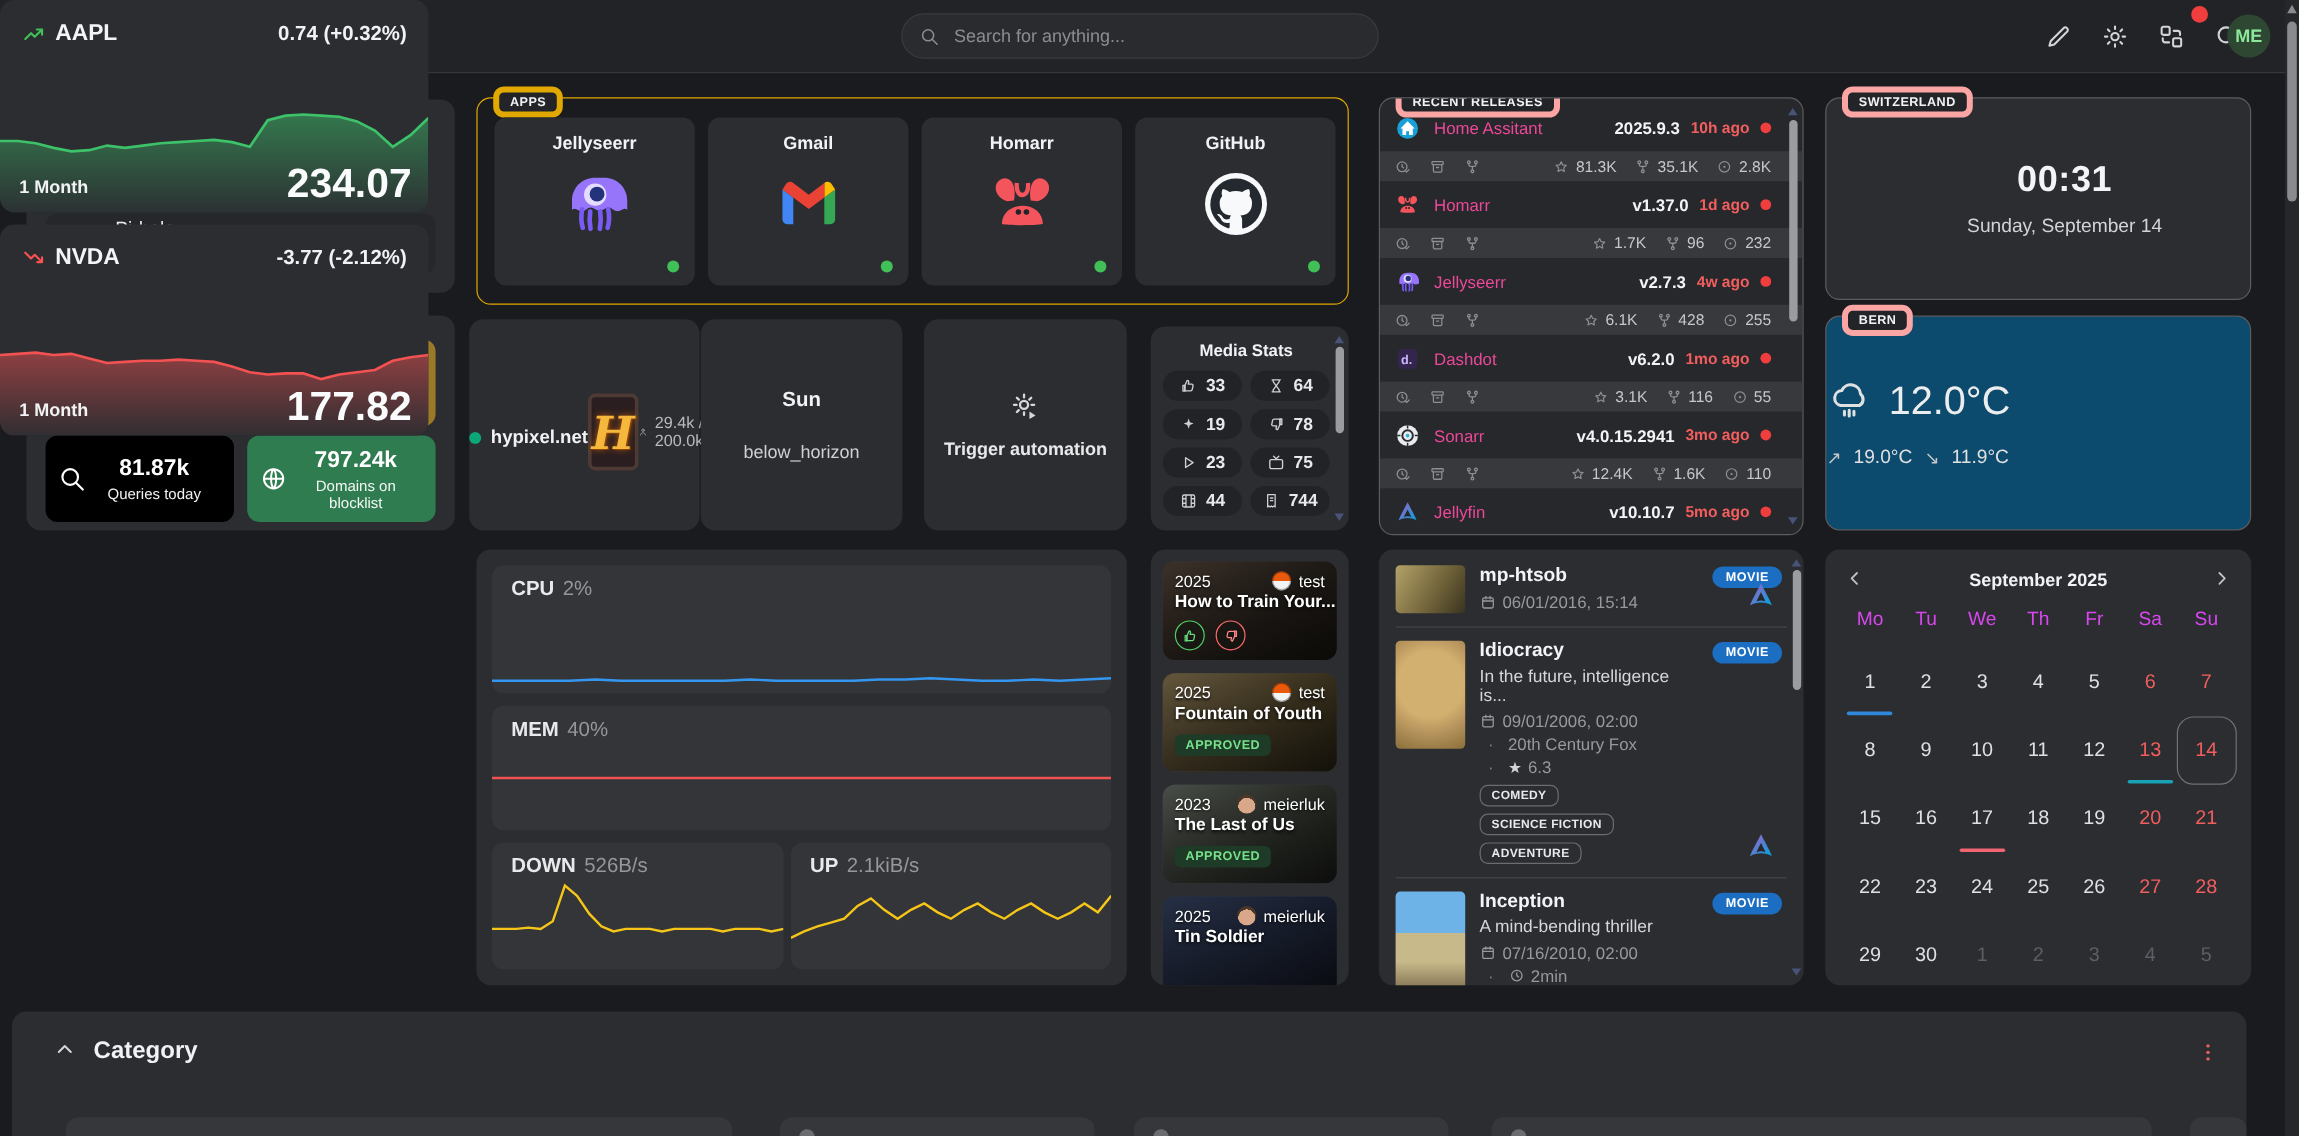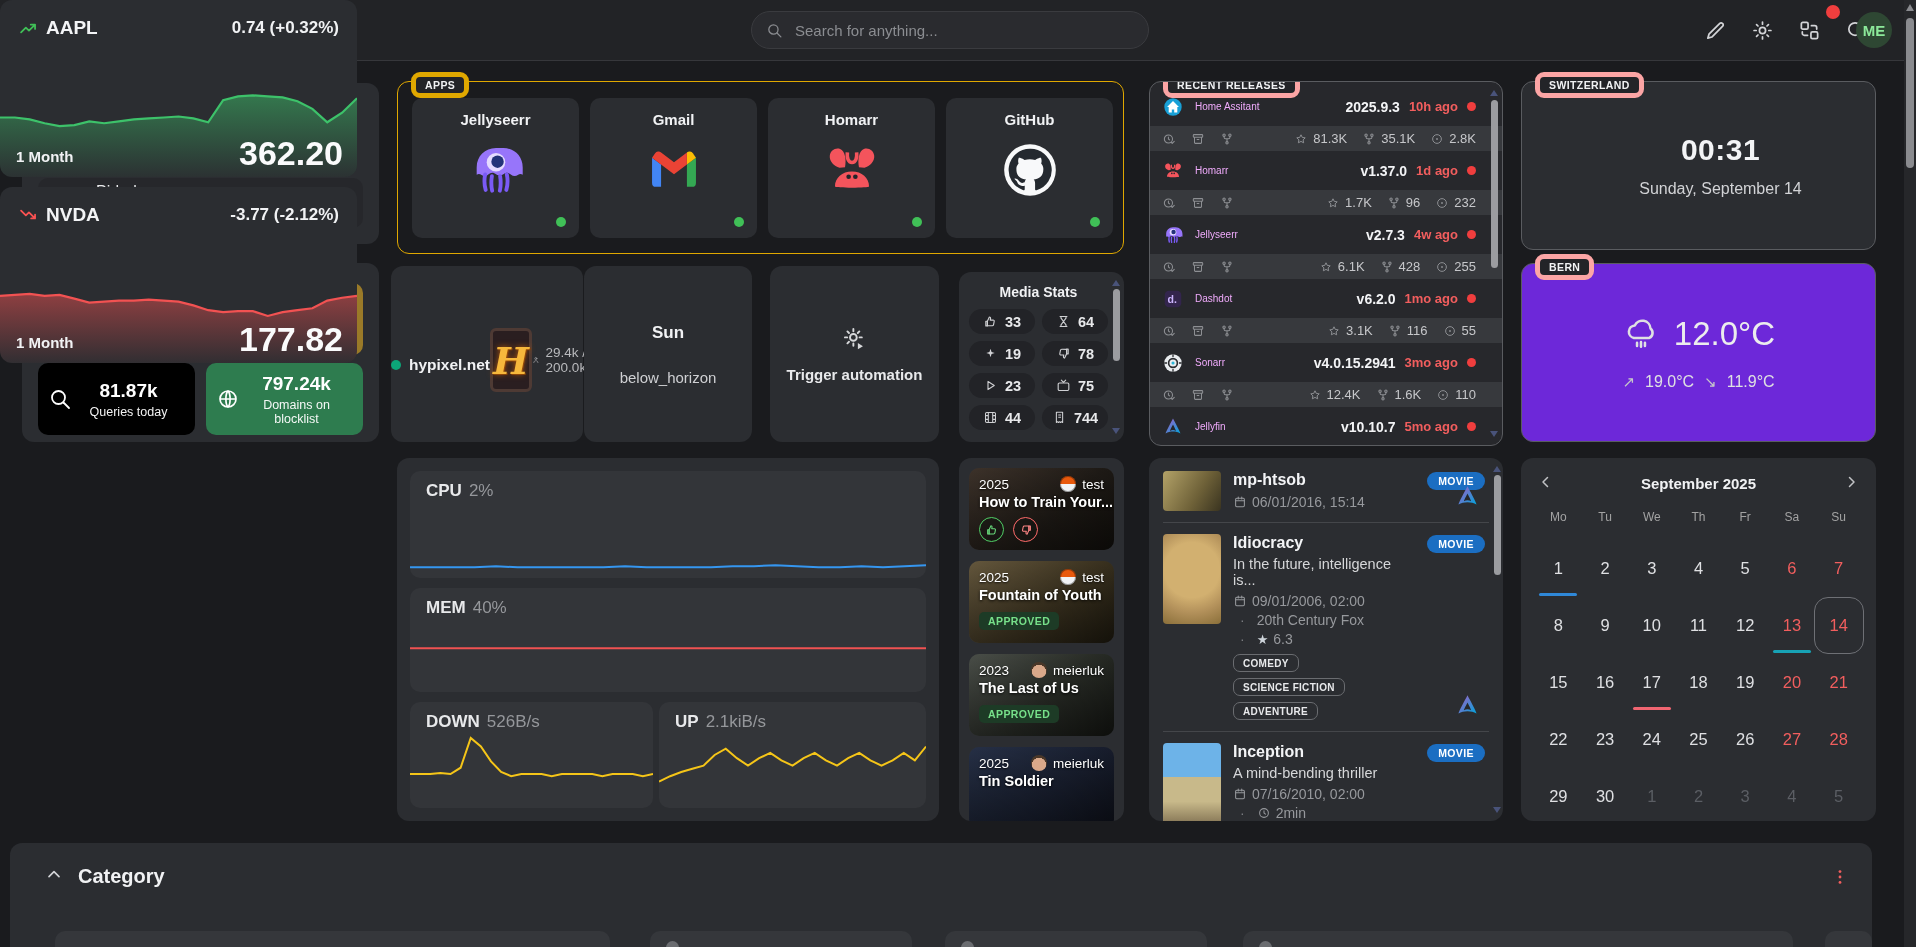--- a/index.html
+++ b/index.html
@@ -104,41 +104,41 @@
     font-size:14.5px;font-weight:600;color:#e8e9eb;}
   .ms-pill svg{width:15px;height:15px;color:#cfd0d3;flex:none;}
   .ms-bar{position:absolute;right:4px;top:8px;bottom:8px;width:8px;display:flex;flex-direction:column;align-items:center;}
   .ms-bar .vthumb{height:72px;margin-top:3px;}
   .ms-bar .tri-dn{position:absolute;bottom:0;}
 
   
   #w-releases{left:1149px;top:81px;width:354px;height:365px;background:#27282c;padding-top:8px;overflow:hidden;}
   .rel-row{display:flex;align-items:center;height:33px;padding:0 26px 0 12px;gap:11px;}
   .rel-row svg.aic{width:22px;height:22px;flex:none;}
-  .rel-name{font-size:10px;color:#f0abfc;}
+  .rel-name{font-size:14px;color:#ec4899;}
   .rel-right{margin-left:auto;display:flex;align-items:center;gap:9px;}
   .rel-ver{font-weight:bold;font-size:14px;color:#f3f4f6;}
   .rel-age{font-size:13px;font-weight:600;color:#f25e5e;}
   .rel-dot{width:9px;height:9px;border-radius:50%;background:#f03e3e;}
   .rel-stats{display:flex;align-items:center;height:25px;margin:3px 0;padding:0 26px 0 12px;background:#37393d;
     font-size:13px;color:#9fa1a5;gap:15px;}
   .rel-stats svg{width:14px;height:14px;color:#8d8f93;}
   .rel-stats .sp{margin-left:auto;display:flex;gap:15px;color:#c6c7ca;}
   .rel-stats .m{display:flex;align-items:center;gap:5px;}
   .rel-bar{position:absolute;right:4px;top:8px;bottom:8px;width:8px;display:flex;flex-direction:column;align-items:center;}
   .rel-bar .vthumb{height:168px;margin-top:4px;}
   .rel-bar .tri-dn{position:absolute;bottom:0;}
 
   
   #w-clock{left:1521px;top:81px;width:355px;height:169px;background:#2b2d31;display:flex;flex-direction:column;
     align-items:center;justify-content:center;gap:13px;padding-left:44px;}
   .clk-time{font-size:30px;font-weight:800;color:#f3f4f6;letter-spacing:.5px;}
   .clk-date{font-size:16px;color:#d2d3d6;}
-  #w-bern{left:1521px;top:263px;width:355px;height:179px;background:#6d28d9;display:flex;flex-direction:column;
-    align-items:center;justify-content:center;gap:20px;}
+  #w-bern{left:1521px;top:263px;width:355px;height:179px;background:#0c4a6e;display:flex;flex-direction:column;
+    align-items:flex-start;justify-content:center;gap:20px;}
   .wx-main{display:flex;align-items:center;gap:14px;}
   .wx-main svg{width:38px;height:38px;color:#dfe0e2;}
   .wx-temp{font-size:33px;font-weight:300;color:#eceded;}
   .wx-range{display:flex;align-items:center;gap:10px;font-size:16px;color:#dfe0e2;}
   .wx-range .arr{font-size:15px;color:#c6c7ca;}
 
   
   #w-stocks{left:22px;top:458px;width:357px;height:363px;display:flex;flex-direction:column;gap:10px;}
   .stock{position:relative;flex:1;background:#2b2d31;border-radius:12px;overflow:hidden;}
   .stock .head{position:absolute;top:17px;left:18px;right:18px;display:flex;align-items:center;gap:7px;z-index:2;}
@@ -211,21 +211,21 @@
   .ml-bar .vthumb{height:100px;margin-top:3px;}
   .ml-bar .tri-dn{position:absolute;bottom:0;}
 
   
   #w-calendar{left:1521px;top:458px;width:355px;height:363px;padding:14px 14px;}
   .cal-head{display:flex;align-items:center;justify-content:space-between;}
   .cal-head .nav{color:#c1c2c5;width:22px;height:22px;}
   .cal-head .nav svg{width:18px;height:18px;}
   .cal-title{font-weight:bold;font-size:15px;color:#f1f2f4;}
   .cal-grid{display:grid;grid-template-columns:repeat(7,1fr);margin-top:8px;}
-  .cal-wd{height:30px;display:flex;align-items:center;justify-content:center;color:#a3a3a3;font-size:12px;}
+  .cal-wd{height:30px;display:flex;align-items:center;justify-content:center;color:#d946ef;font-size:16px;}
   .day{position:relative;height:57px;display:flex;align-items:center;justify-content:center;font-size:16.5px;color:#dfe0e3;}
   .day.wk{color:#f25e5e;}
   .day.mut{color:#5b5e64;}
   .day.today::after{content:"";position:absolute;width:48px;height:55px;border:1px solid #6e7075;border-radius:14px;}
   .day .bar{position:absolute;left:50%;transform:translateX(-50%);bottom:1px;width:38px;height:3px;border-radius:2px;}
   .bar.blue{background:#2f88d8;} .bar.teal{background:#17a2b5;} .bar.red{background:#f06571;}
 
   
   #w-category{left:10px;top:843px;width:1862px;height:140px;}
   .cat-head{position:absolute;top:22px;left:34px;display:flex;align-items:center;gap:14px;}
@@ -1027,21 +1027,21 @@
           <defs>
             <linearGradient x1="0" y1="0" x2="0" y2="1" id="g-aapl">
               <stop offset="0" stop-opacity="0.5" stop-color="#3dc26a"></stop>
               <stop offset="1" stop-opacity="0.03" stop-color="#3dc26a"></stop>
             </linearGradient>
           </defs>
           <path class="spark-area" stroke="none" d="M0.00,38 L4.17,38 L8.33,40 L12.50,44 L16.67,47 L20.83,46 L25.00,42 L29.17,44 L33.33,42 L37.50,40 L41.67,39 L45.83,38 L50.00,37 L54.17,39 L58.33,43 L62.50,20 L66.67,16 L70.83,15 L75.00,16 L79.17,17 L83.33,21 L87.50,29 L91.67,43 L95.83,33 L100.00,18 L100,100 L0,100 Z" fill="url(#g-aapl)"></path>
           <path class="spark-line" fill="none" stroke-width="2.2" style="vector-effect:non-scaling-stroke" d="M0.00,38 L4.17,38 L8.33,40 L12.50,44 L16.67,47 L20.83,46 L25.00,42 L29.17,44 L33.33,42 L37.50,40 L41.67,39 L45.83,38 L50.00,37 L54.17,39 L58.33,43 L62.50,20 L66.67,16 L70.83,15 L75.00,16 L79.17,17 L83.33,21 L87.50,29 L91.67,43 L95.83,33 L100.00,18" stroke="#3dc26a"></path>
         </svg>
         <span class="period">1 Month</span>
-        <span class="price">362.20</span>
+        <span class="price">234.07</span>
       </div>
 
       <div class="stock">
         <div class="head">
           <svg class="t down">
             <use href="#i-trend-down"></use>
           </svg>
           <span class="sym">NVDA</span>
           <span class="chg">-3.77 (-2.12%)</span>
         </div>

